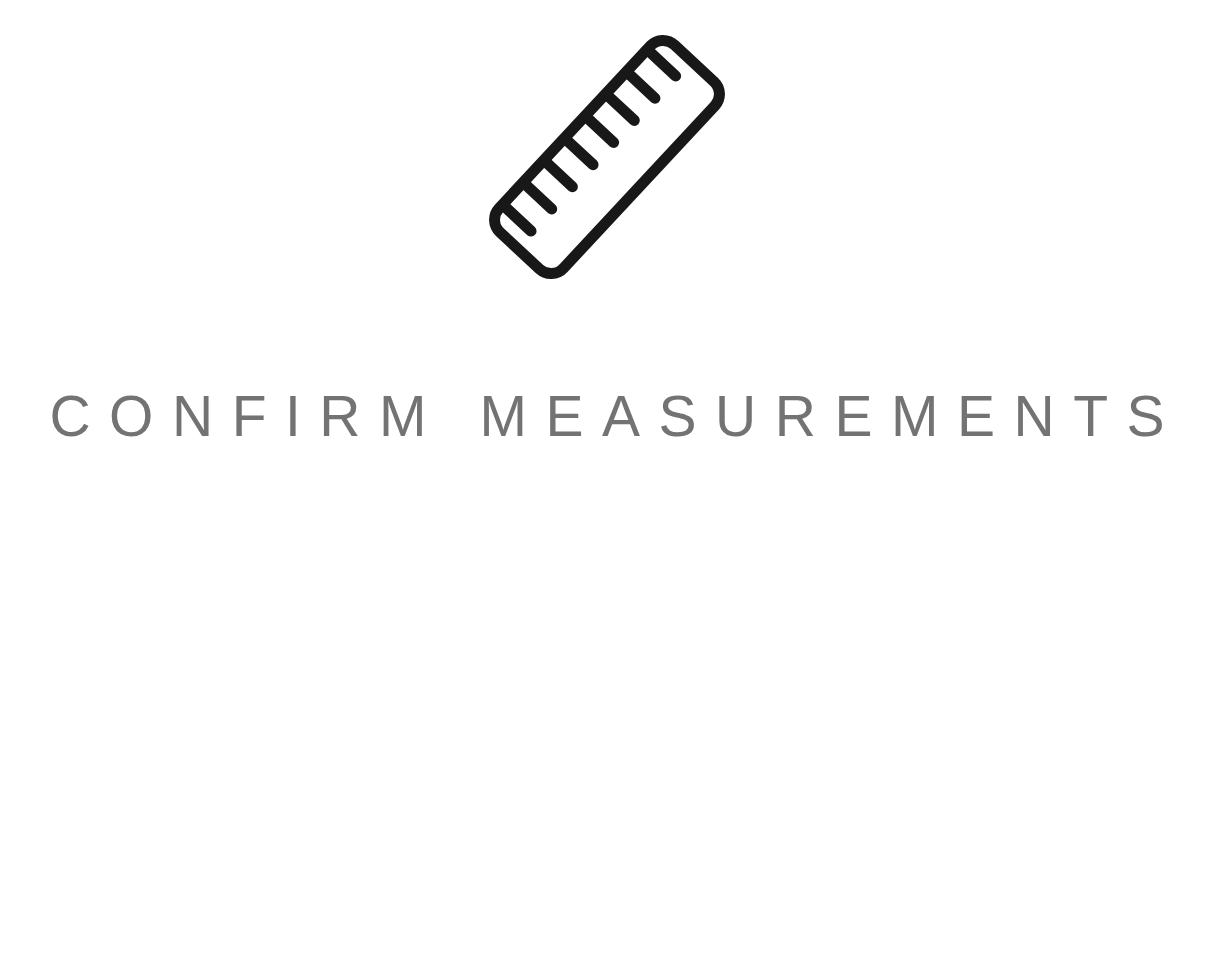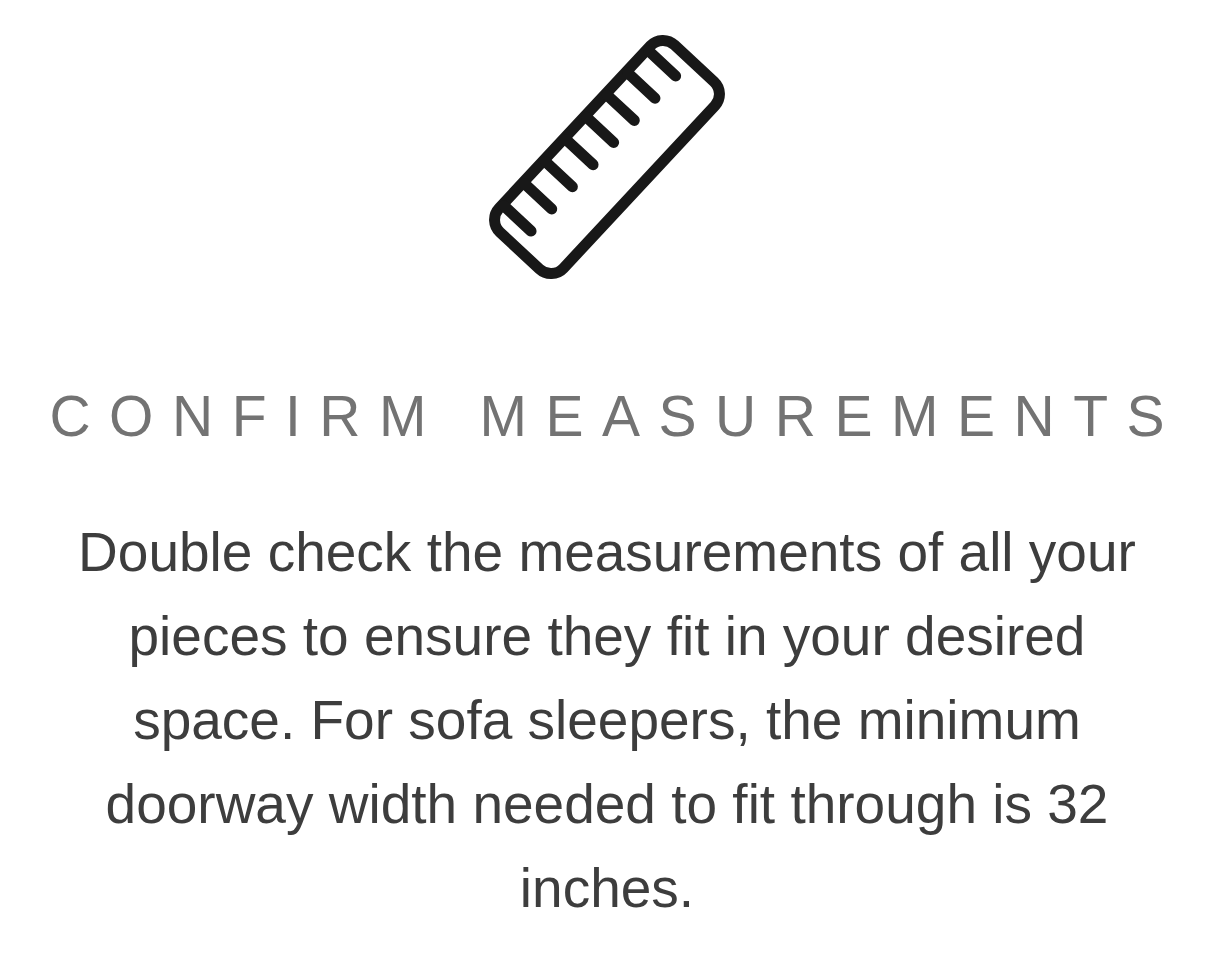--- a/index.html
+++ b/index.html
@@ -62,15 +62,14 @@
         <line x1="15.1" y1="-42" x2="15.1" y2="-5"></line>
         <line x1="45.4" y1="-42" x2="45.4" y2="-5"></line>
         <line x1="75.7" y1="-42" x2="75.7" y2="-5"></line>
         <line x1="106" y1="-42" x2="106" y2="-5"></line>
       </g>
     </svg>
   </div>
 
   <h1 class="heading">CONFIRM MEASUREMENTS</h1>
 
-  <p class="body-text">Double check the measurements of all your pieces to ensure they fit in your desired space. For sofa sleepers, the minimum doorway width needed to fit through is 32 inches.</p>
 
 </div>
 
 </body></html>

